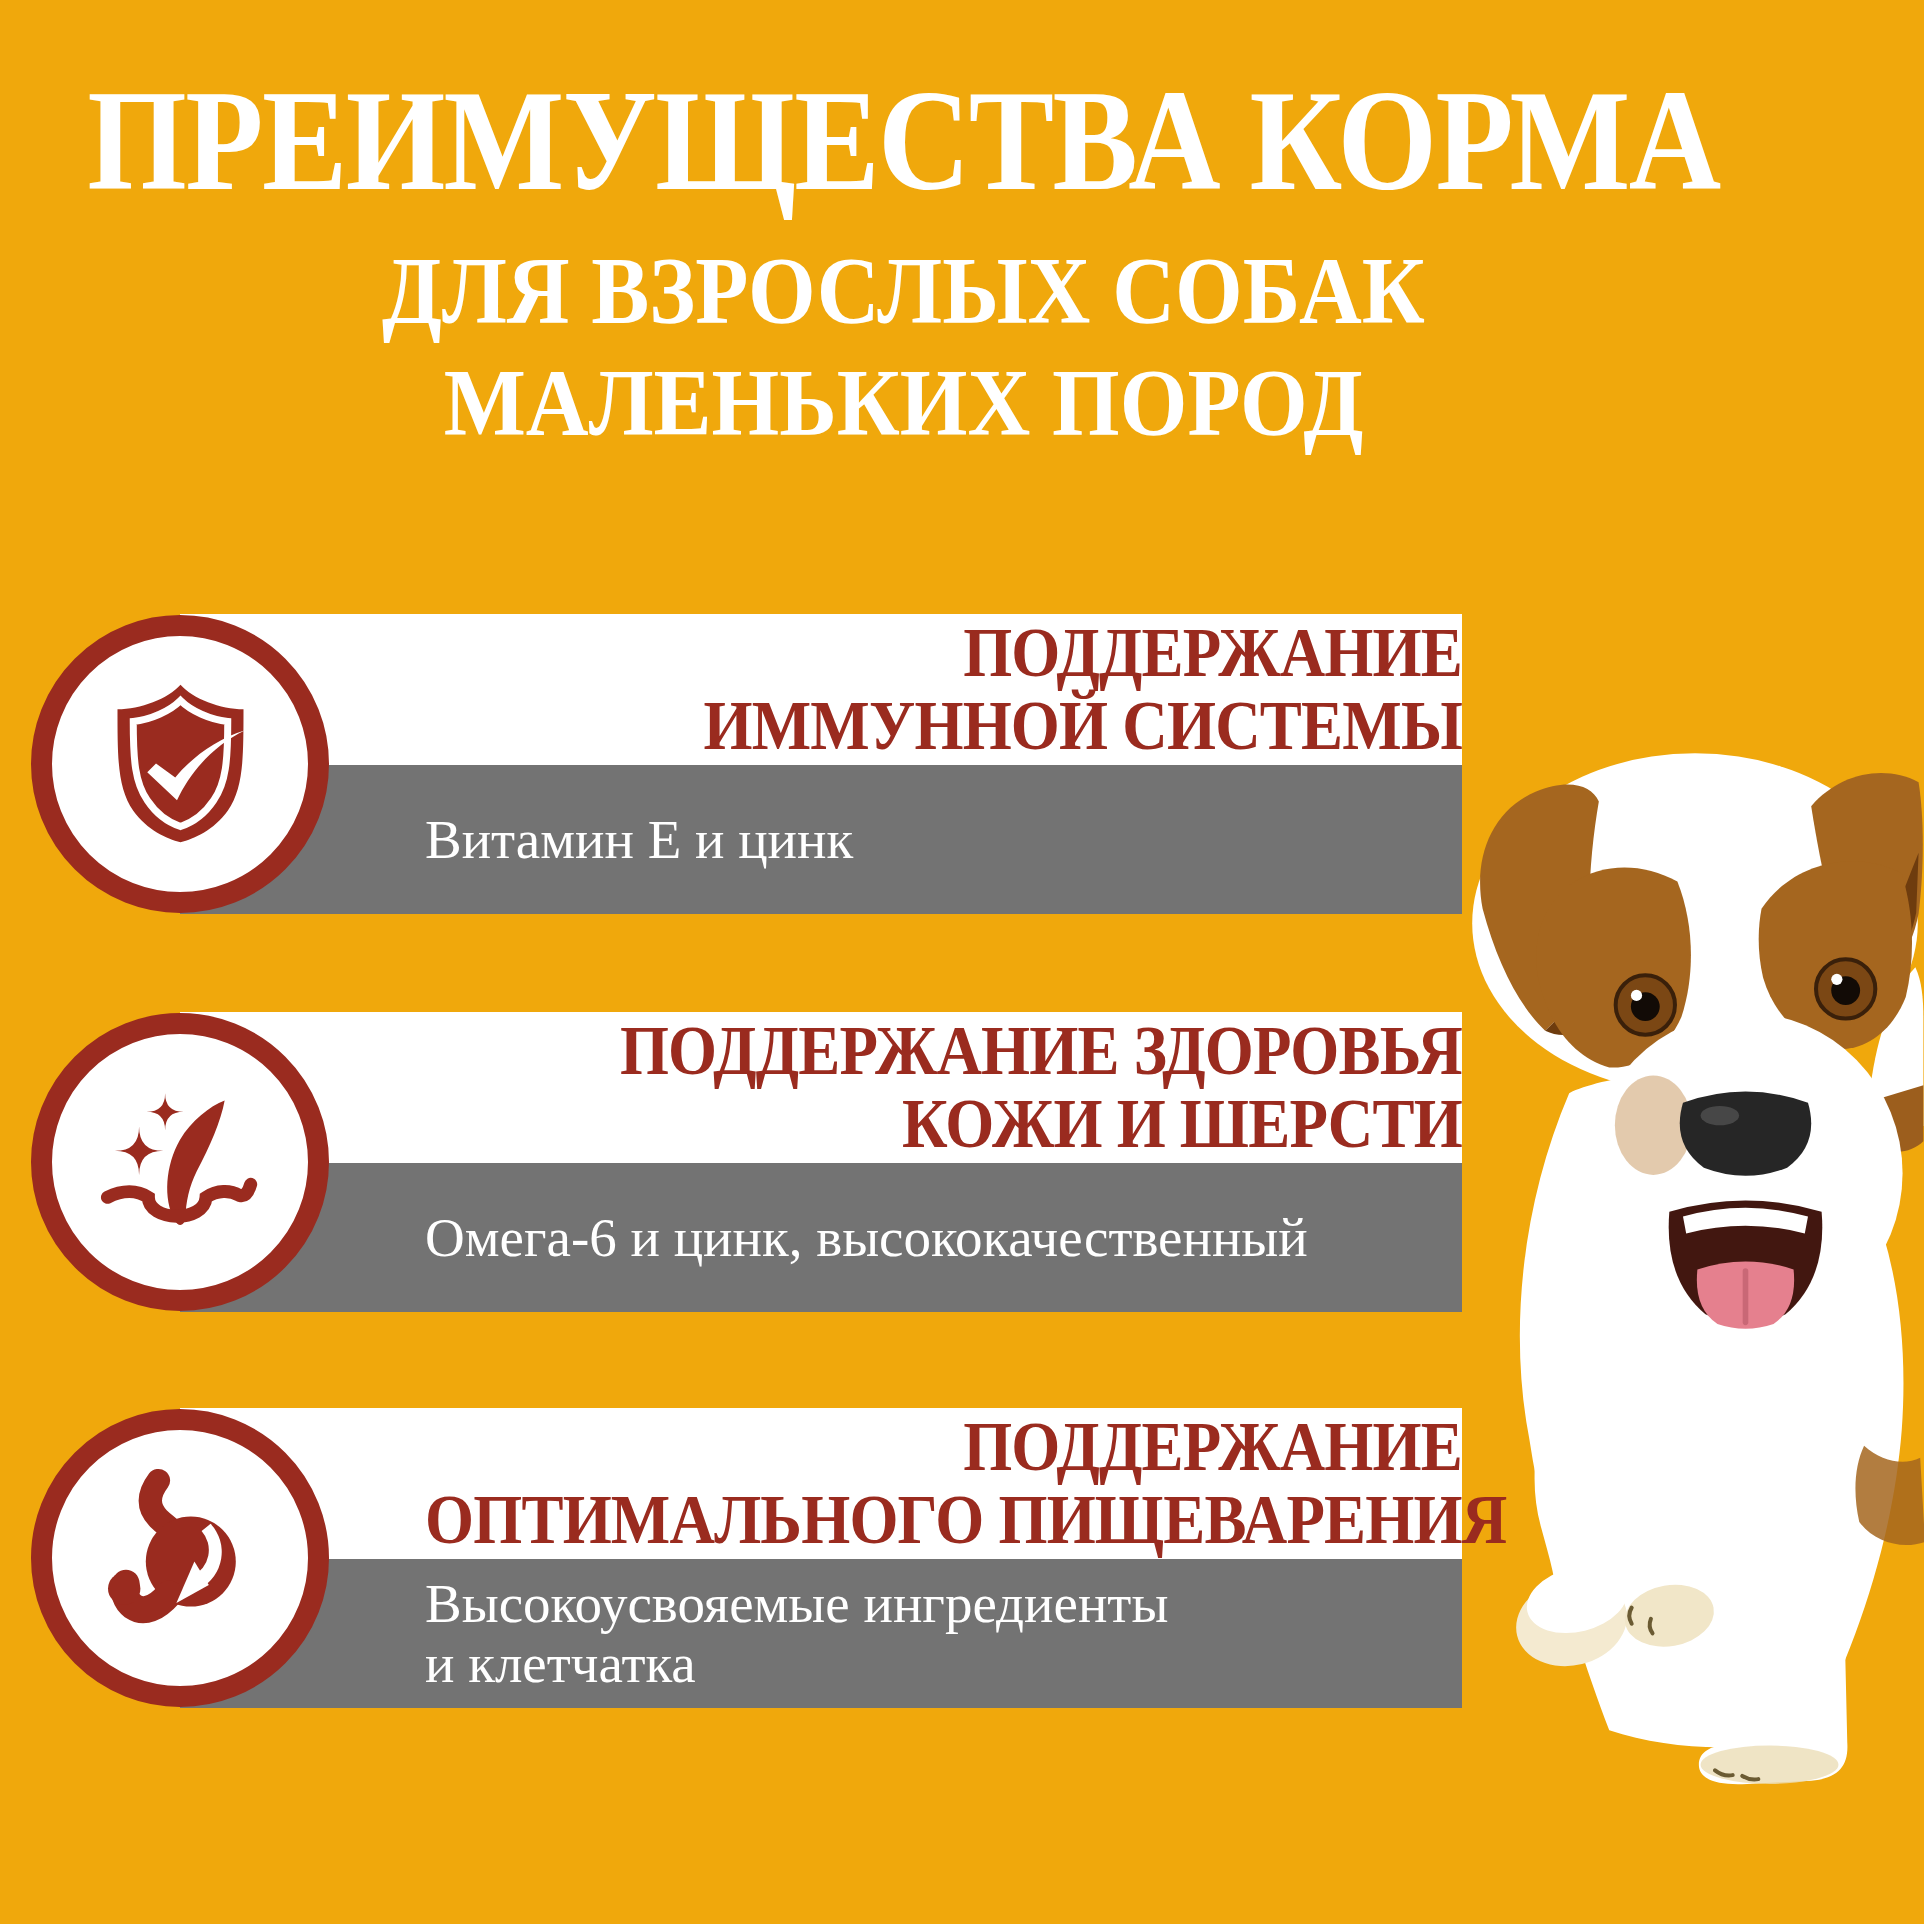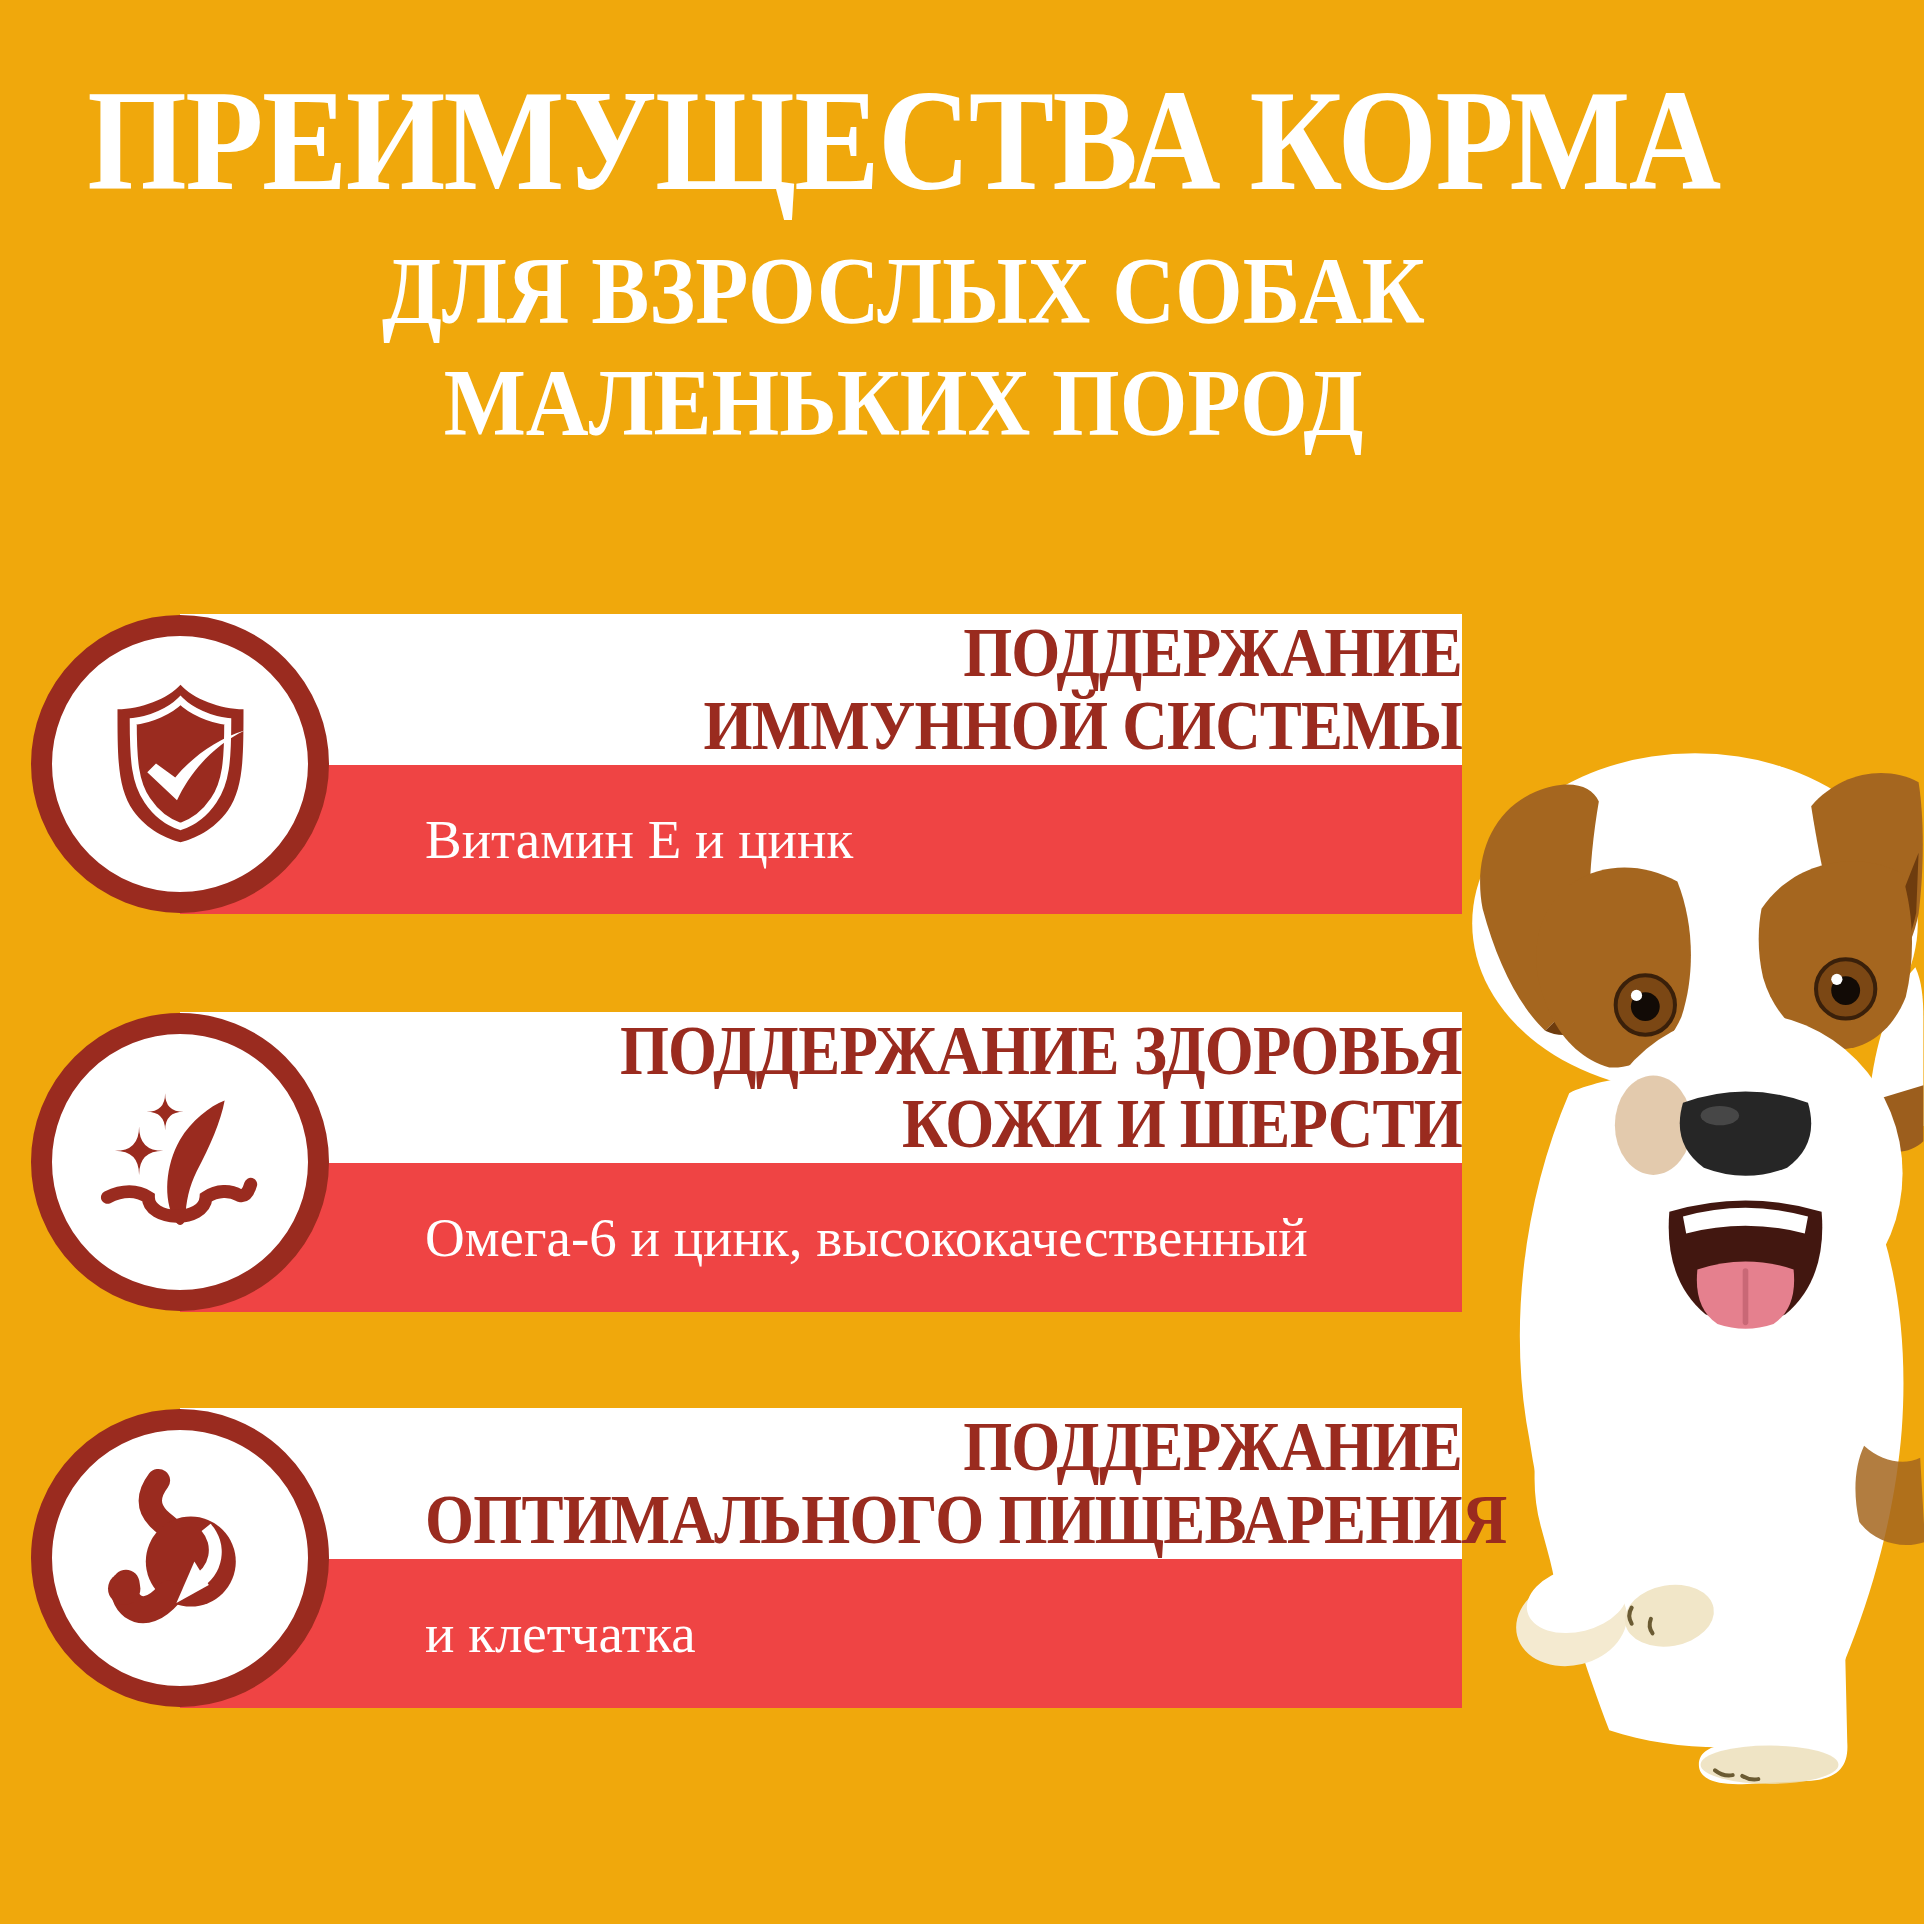--- a/index.html
+++ b/index.html
@@ -24,21 +24,21 @@
   #card-1{top:614px;}
   #card-2{top:1012px;}
   #card-3{top:1408px;}
   .band-white{
     background:#FFFFFF;height:151px;box-sizing:border-box;
     display:flex;flex-direction:column;justify-content:center;
     padding-left:245px;
     text-align:right;
   }
   .band-red{
-    background:#ef4444;height:149px;box-sizing:border-box;
+    background:#737373;height:149px;box-sizing:border-box;
     display:flex;flex-direction:column;justify-content:center;
     padding-left:245px;color:#FFFFFF;
   }
   .heading{
     color:#9A2B1F;font-weight:bold;font-size:63px;line-height:1.06;
     letter-spacing:-0.8px;transform:scaleY(1.1);transform-origin:left center;
     white-space:nowrap;
   }
   .desc{
     font-size:55px;line-height:1.08;letter-spacing:0;white-space:nowrap;
@@ -122,20 +122,21 @@
     </svg>
   </div>
   <div class="band-white">
     <div class="heading">
       <div>ПОДДЕРЖАНИЕ</div>
       <div>ОПТИМАЛЬНОГО ПИЩЕВАРЕНИЯ</div>
     </div>
   </div>
   <div class="band-red">
     <div class="desc">
+      <div>Высокоусвояемые ингредиенты</div>
       <div>и клетчатка</div>
     </div>
   </div>
 </div>
 
 <div class="dog-wrap">
   <svg width="460" height="1111" viewBox="0 0 574 1385">
 
     <g>
       <path d="M506 432 C514 368 534 312 562 283 C570 300 572 322 572 348 L572 480 C560 505 544 516 526 515 C511 494 503 466 506 432 Z" fill="#FFFFFF"></path>

